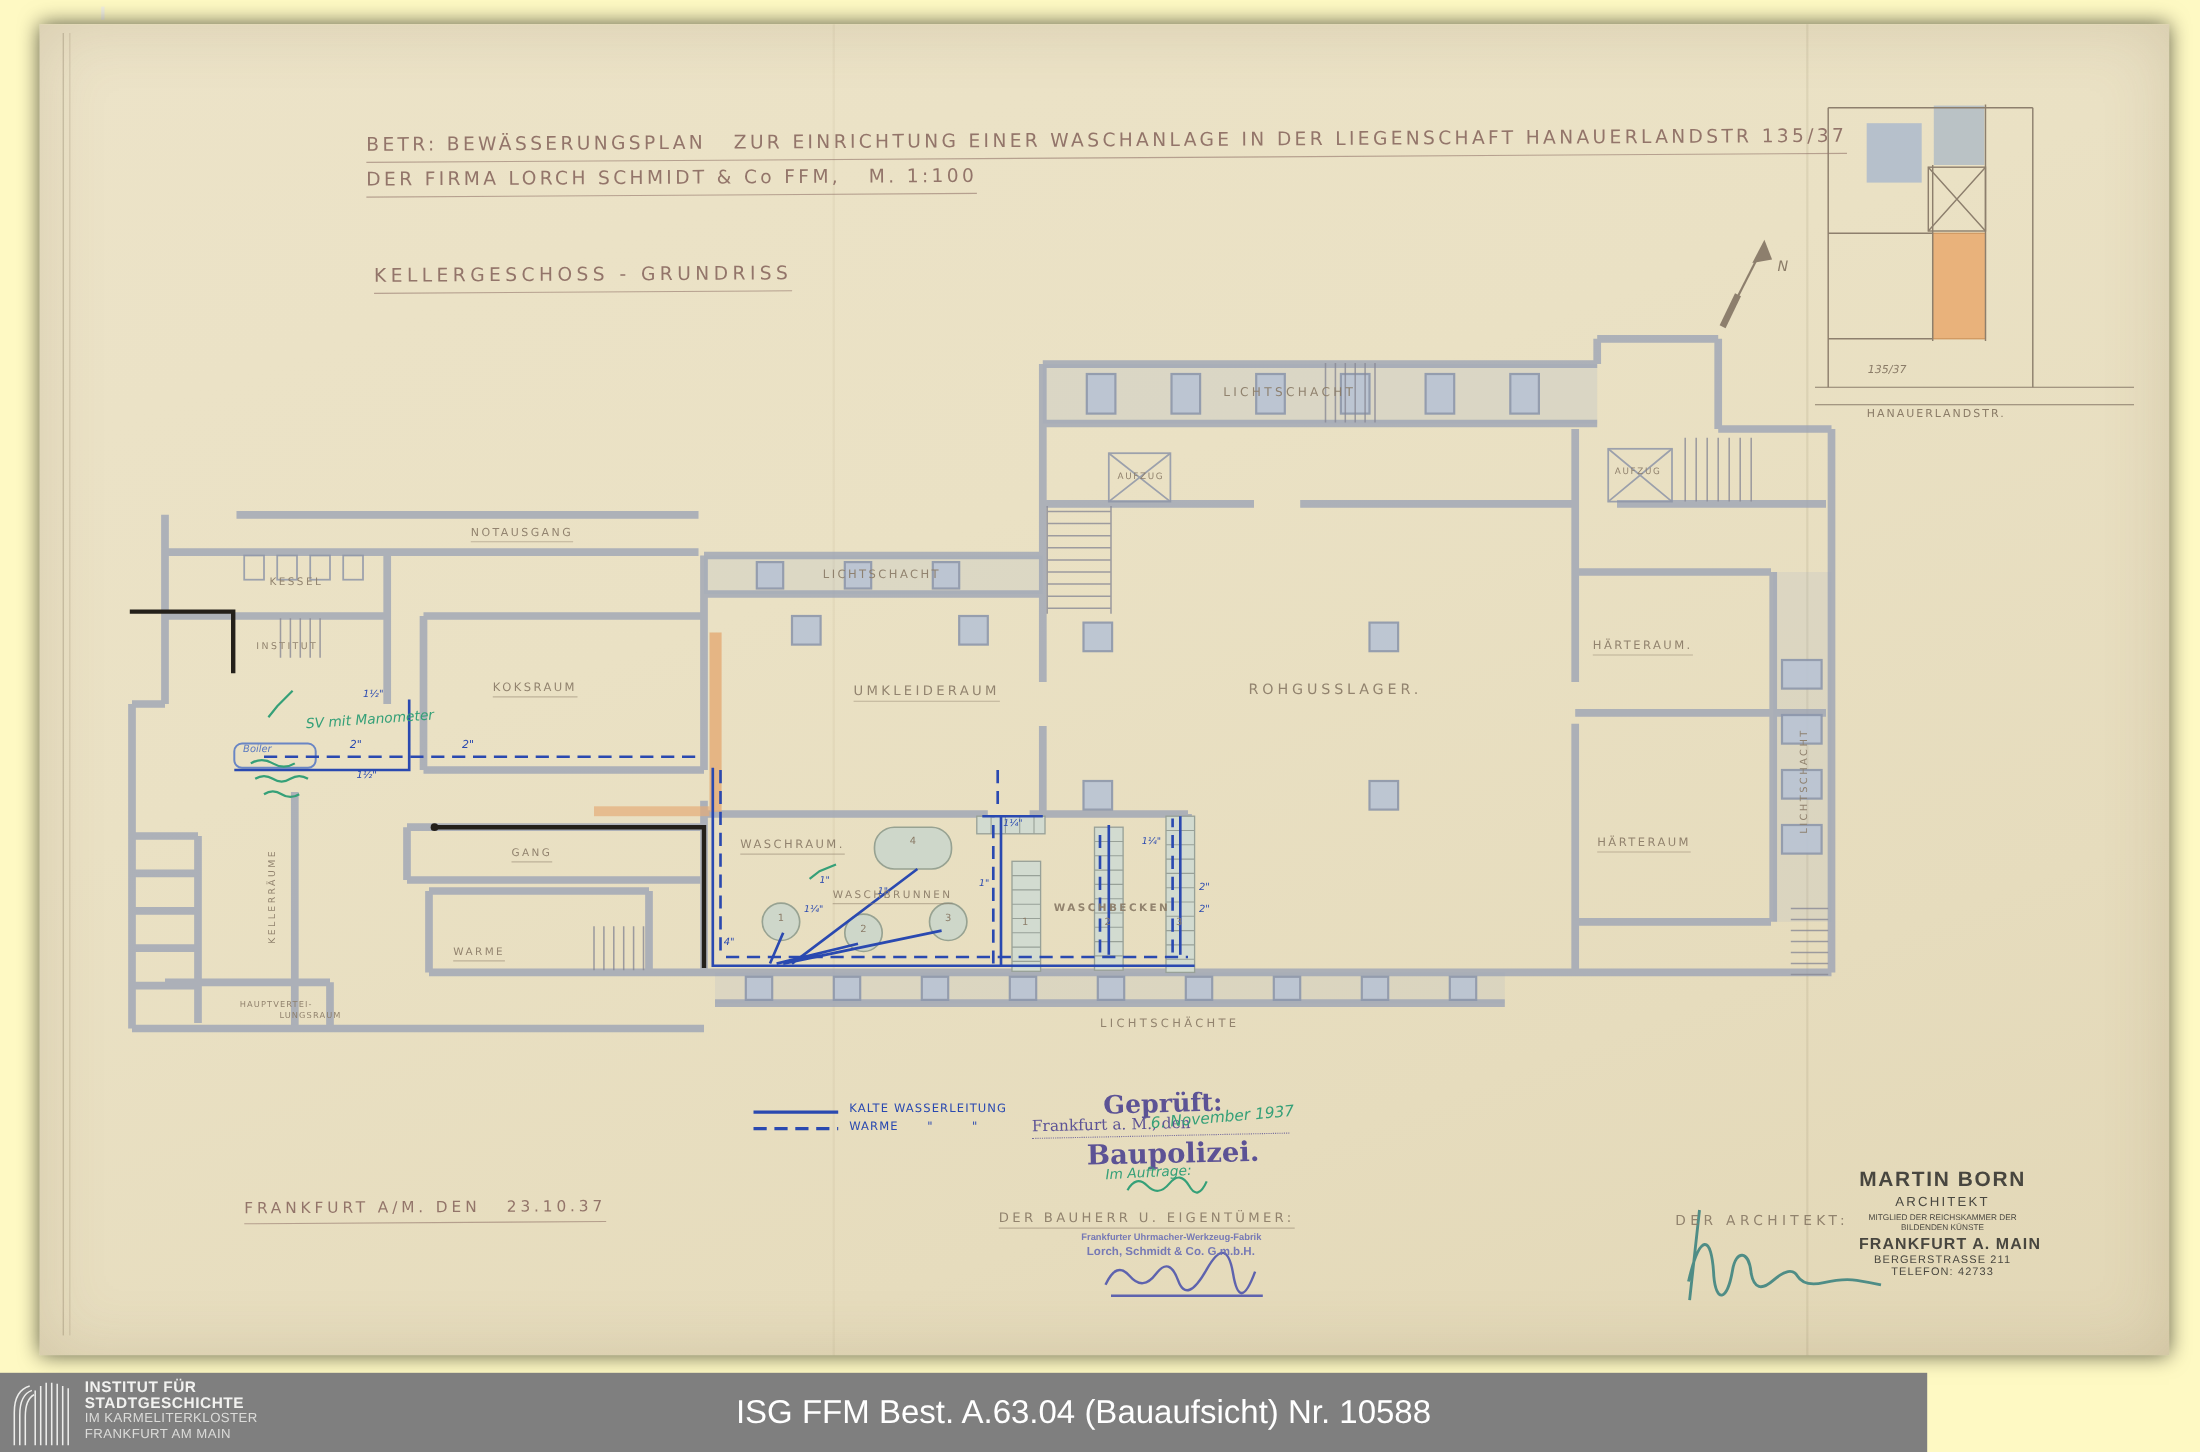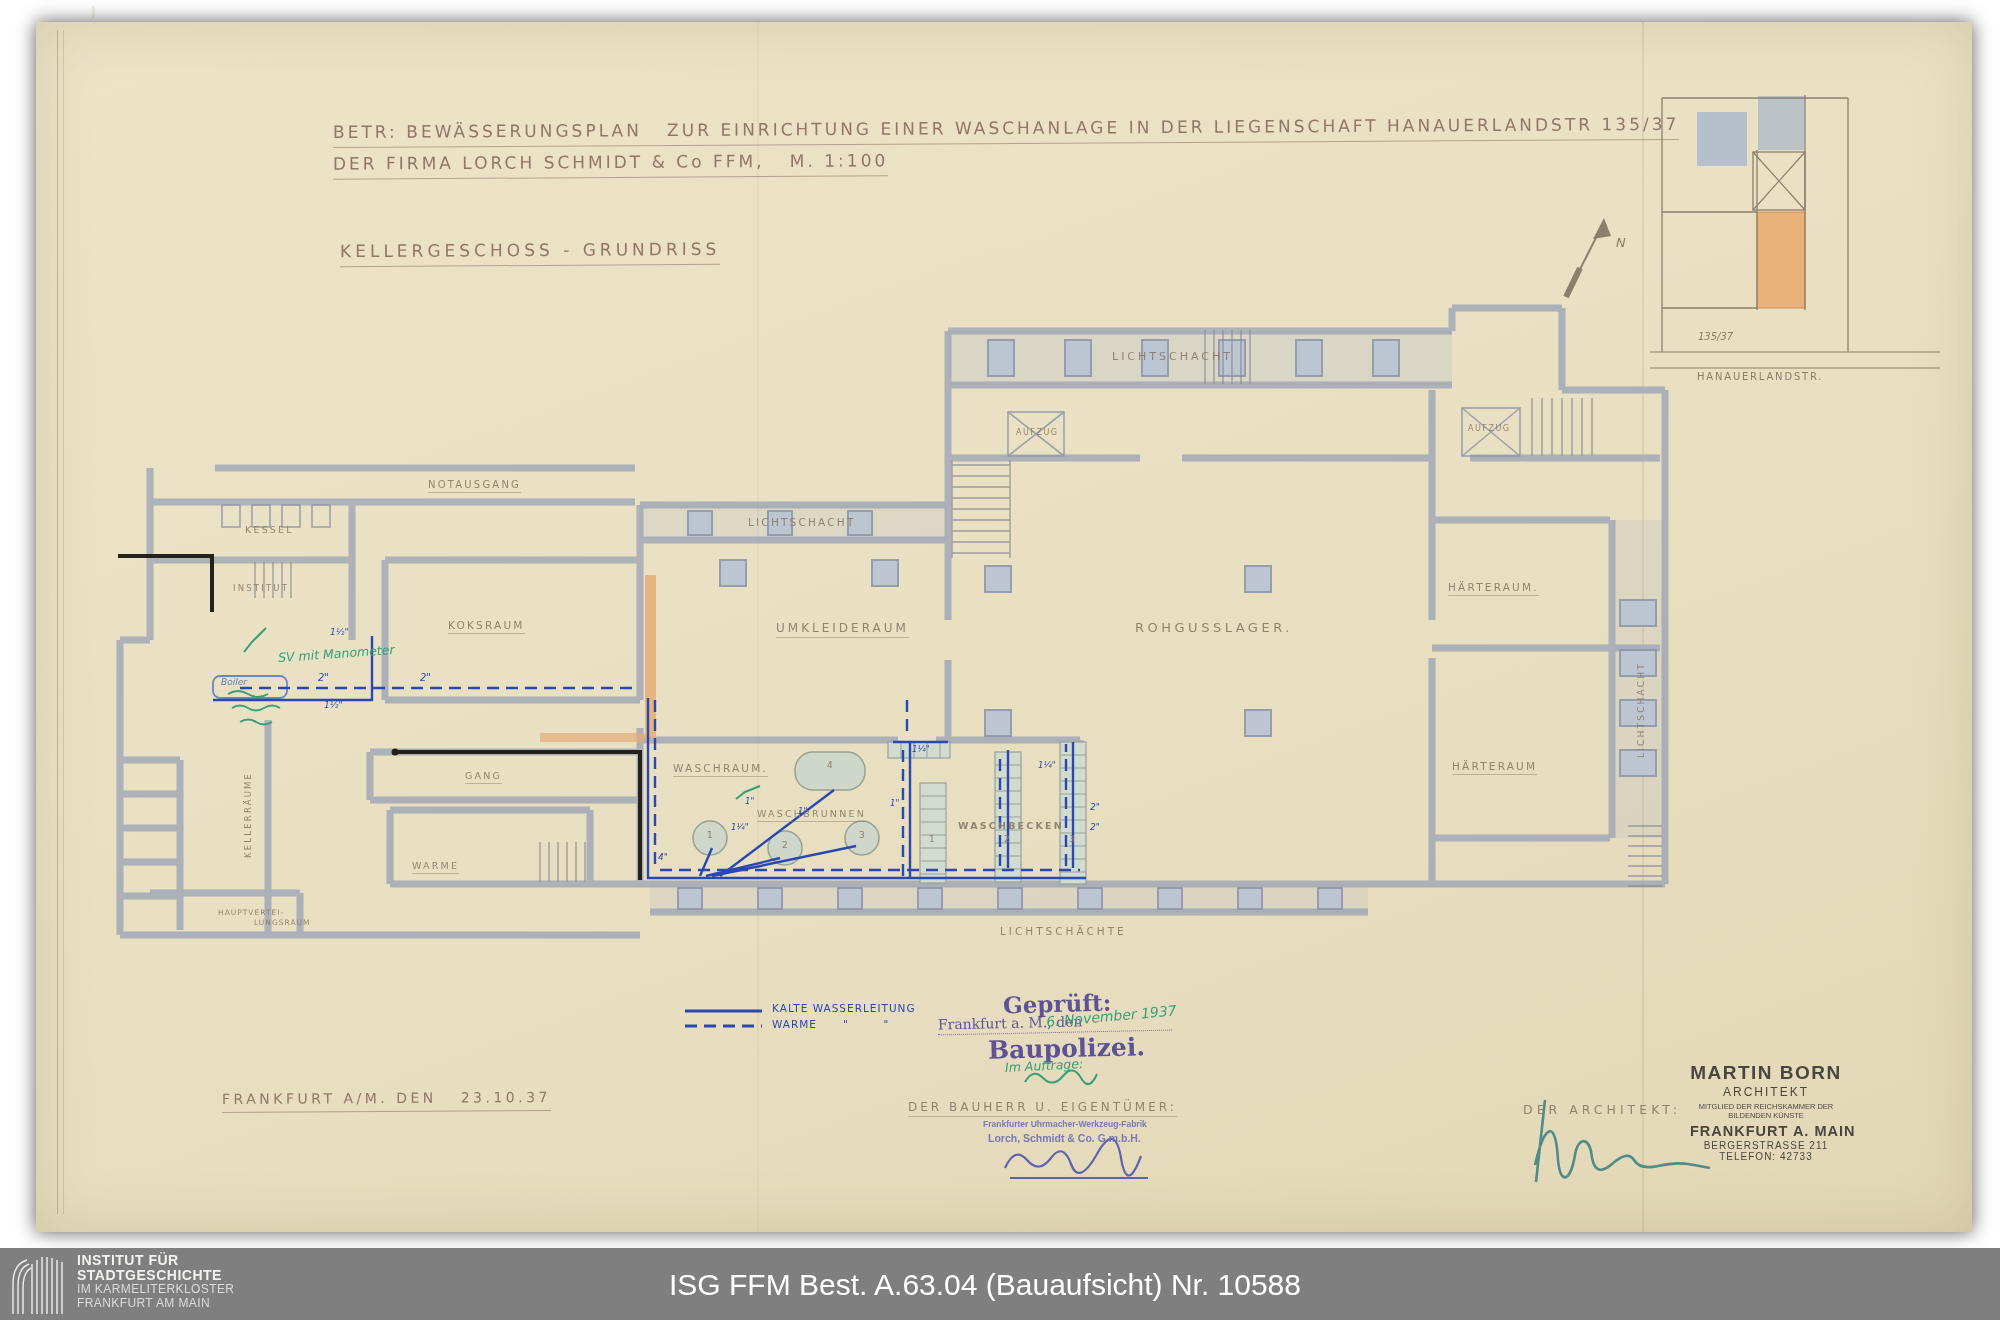--- a/index.html
+++ b/index.html
@@ -1,17 +1,17 @@
 <!DOCTYPE html>
 <html><head>
 <meta charset="utf-8">
 <style>
   html,body{margin:0;padding:0;background:#0e0b08;}
   .stage{position:relative;width:2000px;height:1320px;overflow:hidden;
-         background:#ffffff;font-family:"DejaVu Sans",sans-serif;}
+         background:#fef9c3;font-family:"DejaVu Sans",sans-serif;}
   
   .paper{position:absolute;left:36px;top:22px;width:1936px;height:1210px;
          background:linear-gradient(160deg,#ece3c8 0%,#eae1c4 40%,#e6dcbd 75%,#e2d7b6 100%);
          box-shadow:0 0 18px rgba(0,0,0,.65), inset 0 0 60px rgba(120,100,60,.18);}
   .crease{position:absolute;top:0;bottom:0;width:2px;background:rgba(101,86,60,.10);}
   .margin-line{position:absolute;top:8px;bottom:18px;width:1px;background:rgba(118,102,78,.35);}
   .tick{position:absolute;background:rgba(240,238,230,.85);}
   
   .hand{position:absolute;color:#93756a;white-space:pre;letter-spacing:3px;
         transform:rotate(-.35deg);}
@@ -22,21 +22,21 @@
   .rot{transform:rotate(-90deg);transform-origin:left top;}
   .pencil-sm{position:absolute;color:#8b7c68;white-space:nowrap;}
   .blue-note{position:absolute;color:#2a49b0;font-style:italic;white-space:nowrap;}
   .green-note{position:absolute;color:#35a078;font-style:italic;white-space:nowrap;}
   
   .stamp-purple{color:#4a4090;font-family:"DejaVu Serif",serif;position:absolute;white-space:nowrap;opacity:.88;}
   .stamp-violet{color:#6b6fb5;font-family:"Liberation Sans",sans-serif;position:absolute;white-space:nowrap;opacity:.9;}
   .stamp-black{position:absolute;color:#3b3a35;font-family:"Liberation Sans",sans-serif;
                text-align:center;opacity:.92;white-space:nowrap;}
   
-  .footer{position:absolute;left:0;bottom:0;width:2000px;height:72px;background:#7f7f7f;}
+  .footer{position:absolute;left:0;bottom:0;width:1752px;height:72px;background:#7f7f7f;}
   .inst{position:absolute;left:77px;top:5px;color:#f2f2f0;font-family:"Liberation Sans",sans-serif;line-height:15px;}
   .inst .b{font-weight:bold;font-size:14px;letter-spacing:.5px;}
   .inst .s{font-size:12px;color:#dcdcda;letter-spacing:.4px;line-height:13.5px;}
   .ref{position:absolute;left:985px;top:20px;transform:translateX(-50%);
        color:#ffffff;font-size:30px;font-family:"Liberation Sans",sans-serif;white-space:nowrap;}
 </style>
 </head>
 <body>
 
 <div class="stage">

